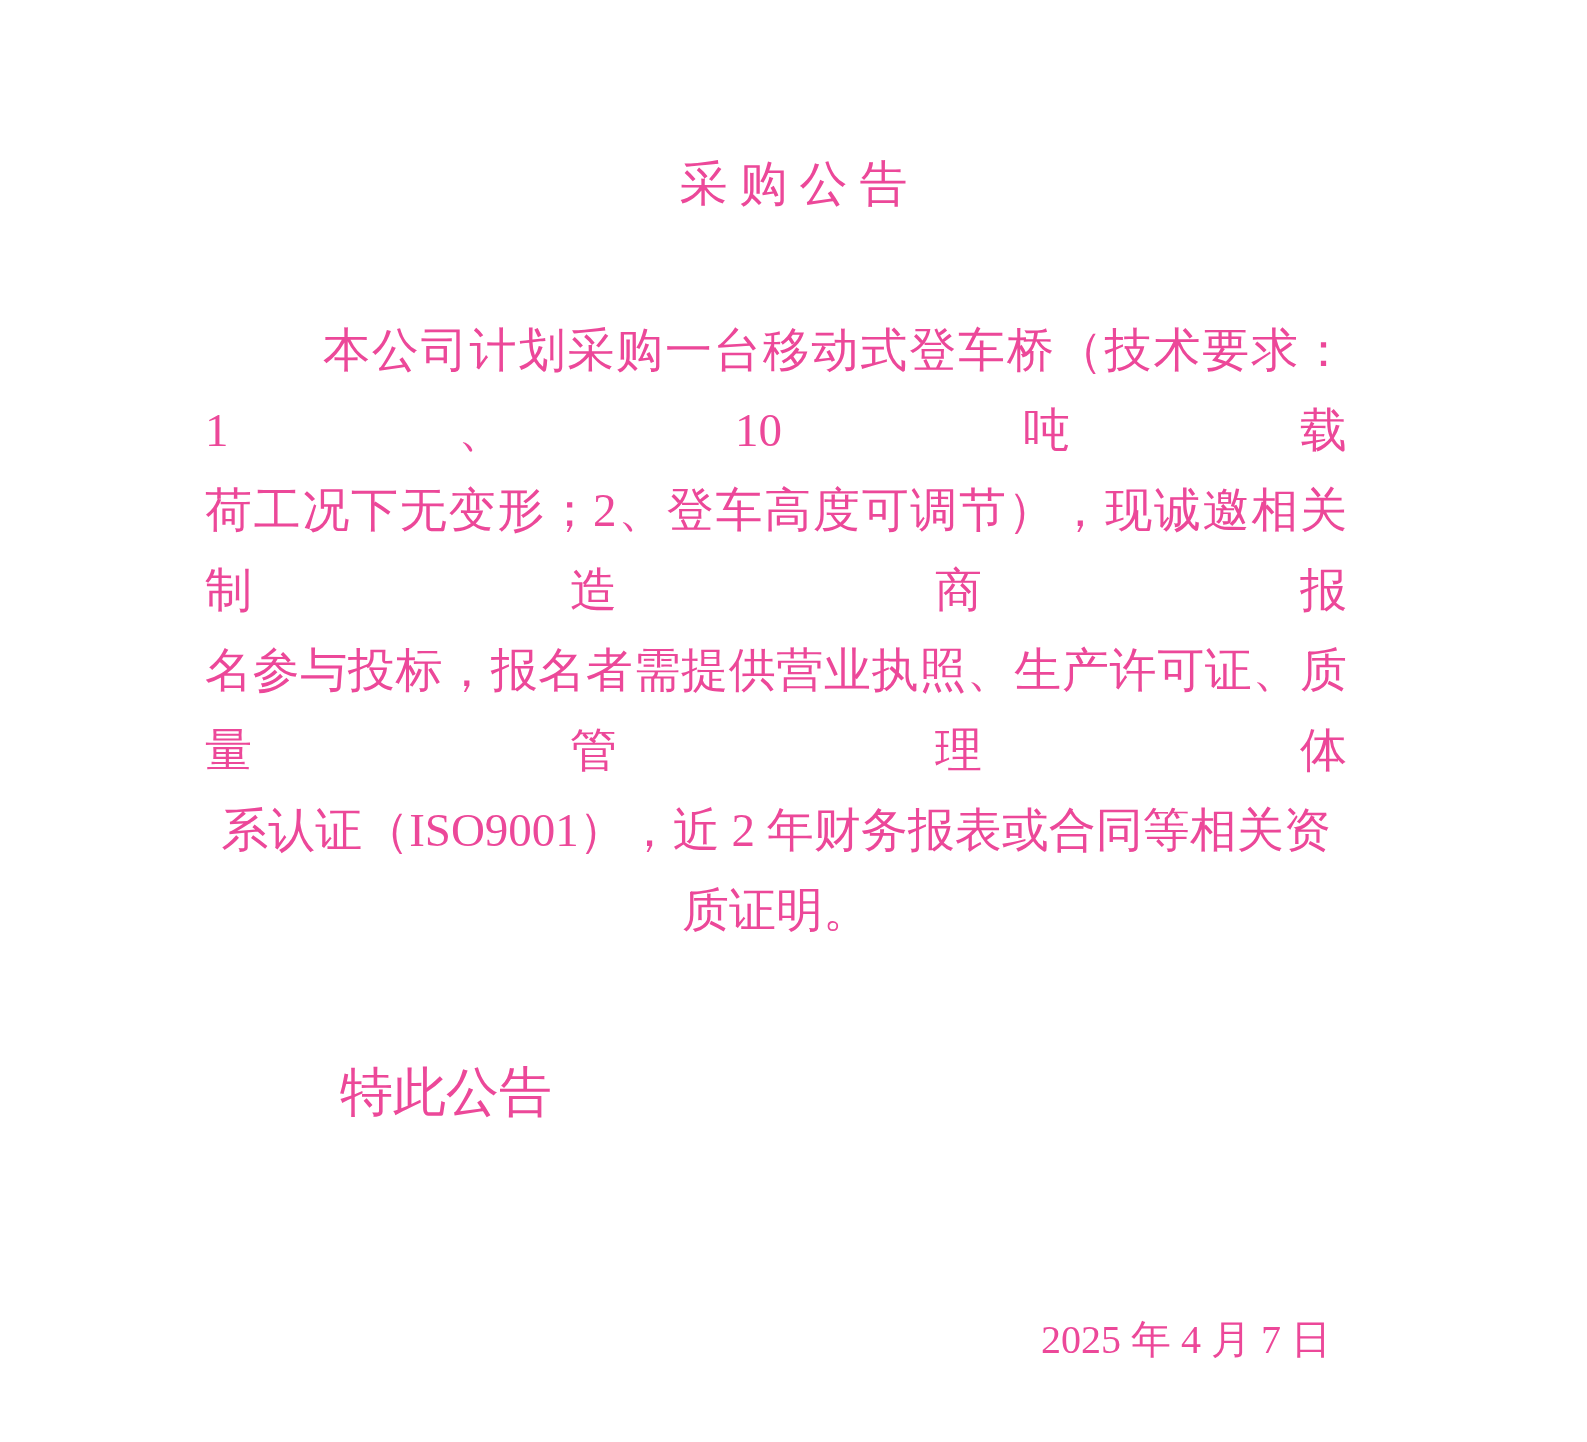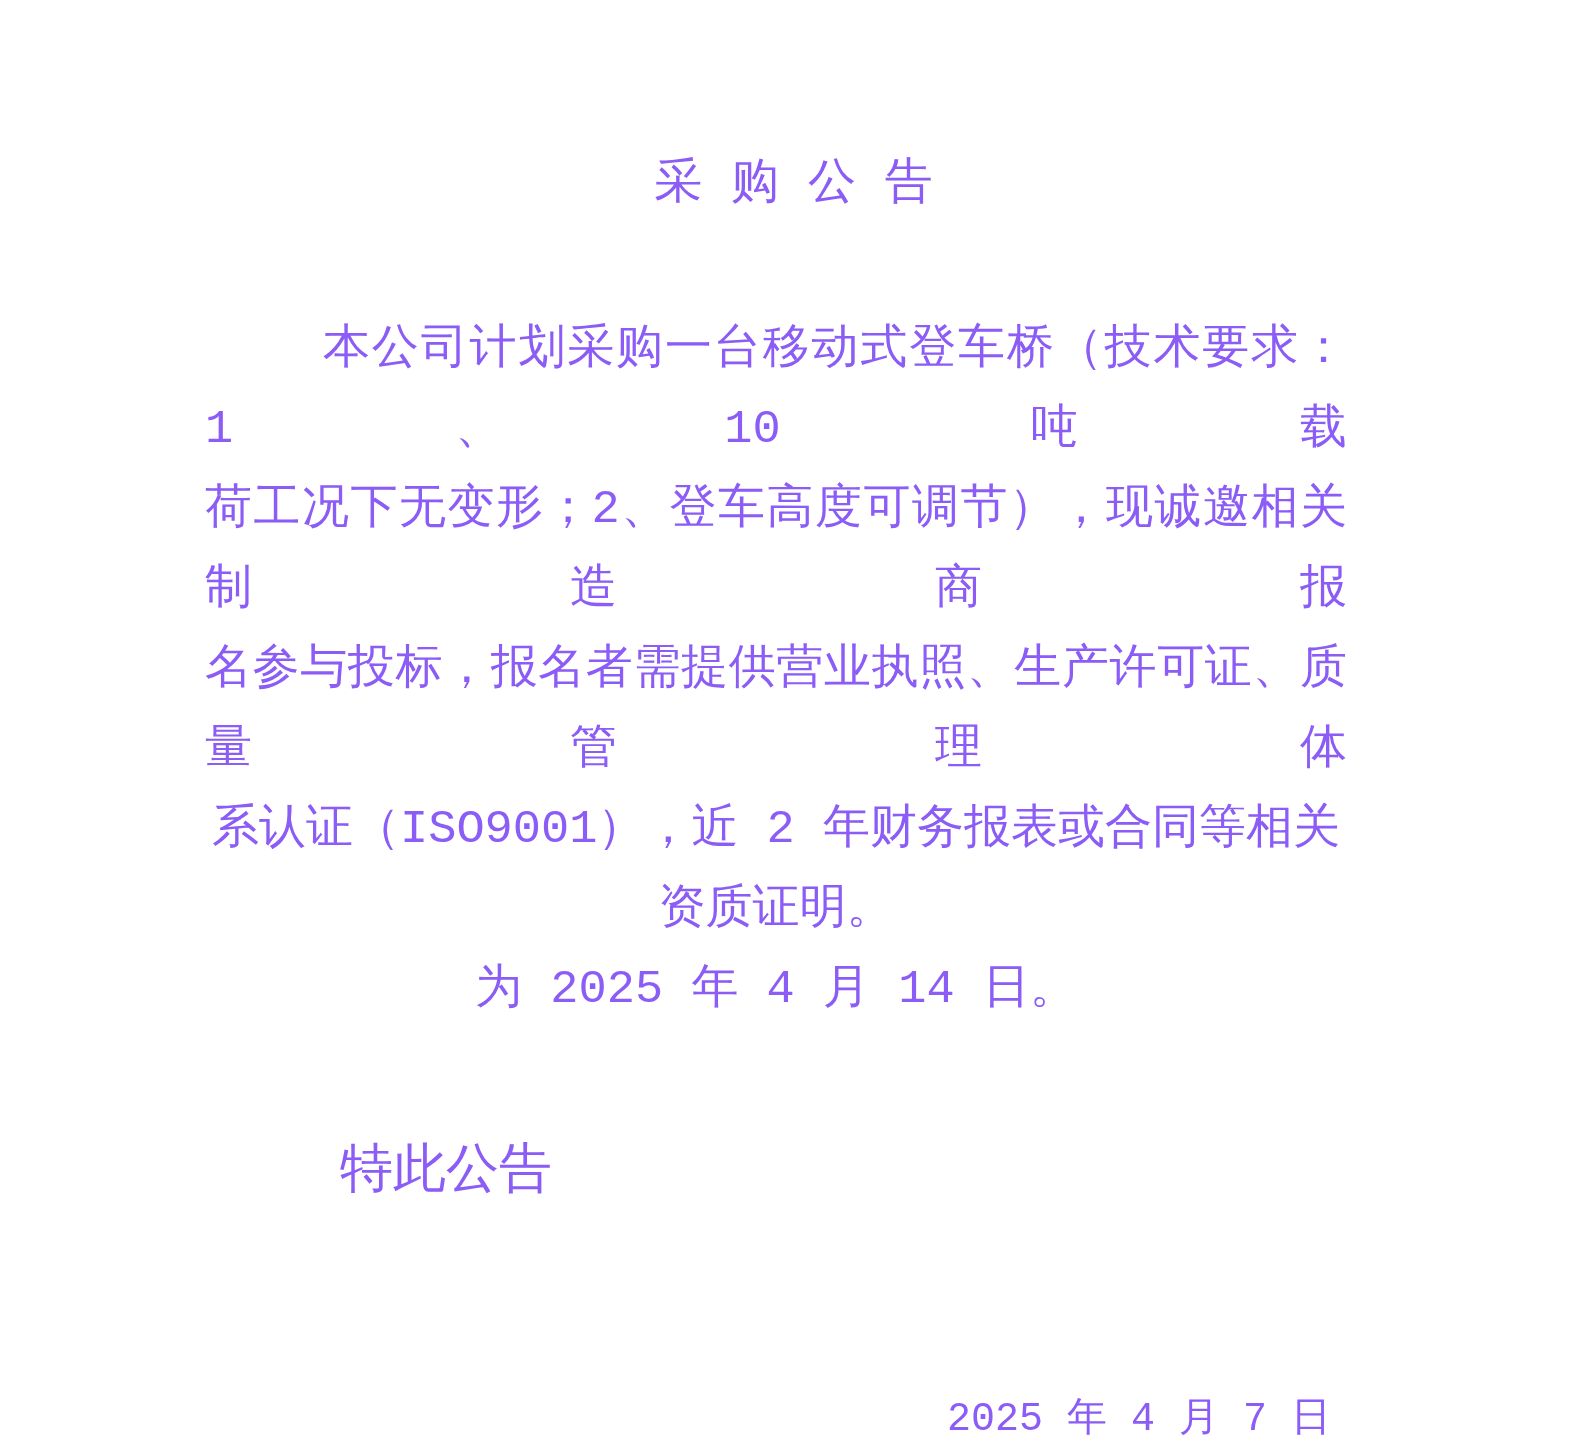--- a/index.html
+++ b/index.html
@@ -2,22 +2,22 @@
 <html><head>
 <meta charset="utf-8">
 <style>
   * { margin: 0; padding: 0; box-sizing: border-box; }
   html, body { background: #ffffff; }
   .page {
     position: relative;
     width: 1587px;
     height: 1442px;
     background: #ffffff;
-    color: #8b5cf6;
-    font-family: Liberation Mono, monospace;
+    color: #ec4899;
+    font-family: Liberation Serif, serif;
     overflow: hidden;
   }
   .title {
     margin-top: 144px;
     text-align: center;
     font-size: 48px;
     line-height: 80px;
     font-weight: normal;
     white-space: pre;
   }
@@ -55,21 +55,20 @@
 
 <div class="page">
 
   <div class="title">采 购 公 告</div>
 
   <div class="body-block">
     <p class="line jfull indent">本公司计划采购一台移动式登车桥（技术要求：1、10 吨载</p>
     <p class="line jfull">荷工况下无变形；2、登车高度可调节），现诚邀相关制造商报</p>
     <p class="line jfull">名参与投标，报名者需提供营业执照、生产许可证、质量管理体</p>
     <p class="line">系认证（ISO9001），近 2 年财务报表或合同等相关资质证明。</p>
-    <p class="line">为 2025 年 4 月 14 日。</p>
   </div>
 
   <p class="closing">特此公告</p>
 
   <div class="signature">
     <p class="sig-date">2025 年 4 月 7 日</p>
   </div>
 
 </div>
 

